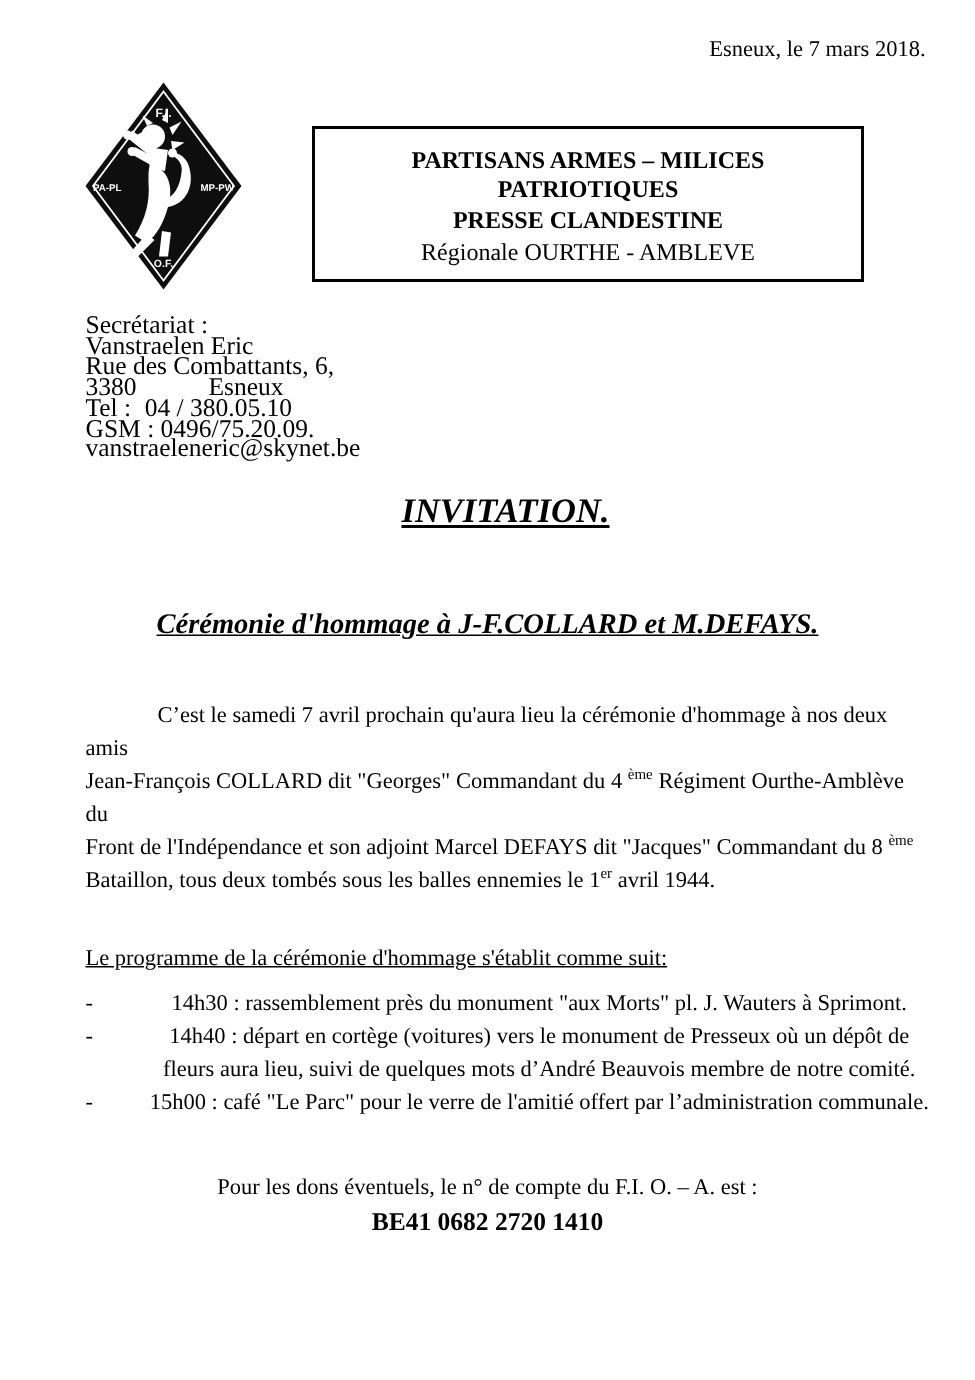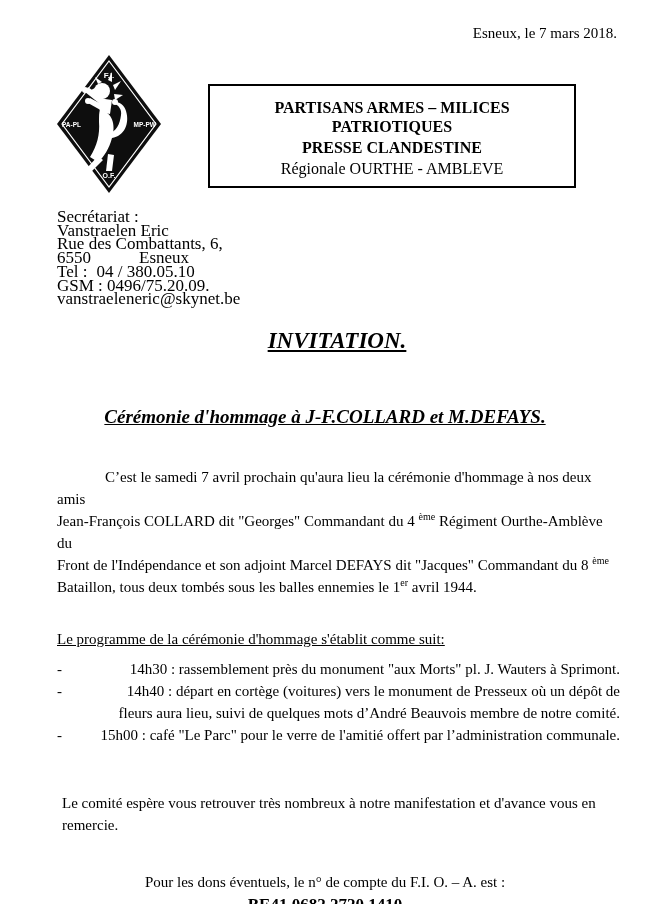--- a/index.html
+++ b/index.html
@@ -71,21 +71,21 @@
     font-size: 15px;
     line-height: 22px;
   }
   .prog-list {
     margin: 8px 30px 0 57px;
     font-size: 15px;
     line-height: 22px;
   }
   .prog-item { display: flex; }
   .dash { width: 42px; flex: none; }
-  .prog-text { flex: 1; text-align: right; }
+  .prog-text { flex: 1; text-align: center; }
   .closing {
     margin: 46px 30px 0 62px;
     font-size: 15px;
     line-height: 22px;
   }
   .donation-intro {
     margin-top: 36px;
     text-align: center;
     font-size: 15px;
     line-height: 20px;
@@ -140,21 +140,21 @@
   <div class="header-box">
     <div class="hb2">PARTISANS ARMES – MILICES PATRIOTIQUES</div>
     <div class="hb3">PRESSE CLANDESTINE</div>
     <div class="hb4">Régionale OURTHE - AMBLEVE</div>
   </div>
 
   <div class="secretariat">
     <div>Secrétariat :</div>
     <div>Vanstraelen Eric</div>
     <div>Rue des Combattants, 6,</div>
-    <div><span>6550</span><span class="city-gap">Esneux</span></div>
+    <div><span>3380</span><span class="city-gap">Esneux</span></div>
     <div><span>Tel :</span><span class="tel-gap">04 / 380.05.10</span></div>
     <div>GSM : 0496/75.20.09.</div>
     <div>vanstraeleneric@skynet.be</div>
   </div>
 
   <div class="title-invitation"><span class="u">INVITATION.</span></div>
 
   <div class="title-ceremony"><span class="u">Cérémonie d'hommage à J-F.COLLARD et M.DEFAYS.</span></div>
 
   <div class="para1">
@@ -175,21 +175,17 @@
     <div class="prog-item">
         <span class="dash">-</span>
         <span class="prog-text">14h40 : départ en cortège (voitures) vers le monument de Presseux où un dépôt de fleurs aura lieu, suivi de quelques mots d’André Beauvois membre de notre comité.</span>
       </div>
     <div class="prog-item">
         <span class="dash">-</span>
         <span class="prog-text">15h00 : café "Le Parc" pour le verre de l'amitié offert par l’administration communale.</span>
       </div>
   </div>
 
-  <div class="closing">
-    <div>Le comité espère vous retrouver très nombreux  à notre manifestation et d'avance vous en</div>
-    <div>remercie.</div>
-  </div>
 
   <div class="donation-intro">Pour les dons éventuels, le n° de compte du F.I. O. – A. est :</div>
   <div class="donation-account">BE41 0682 2720 1410</div>
 
 </div>
 
 </body></html>

